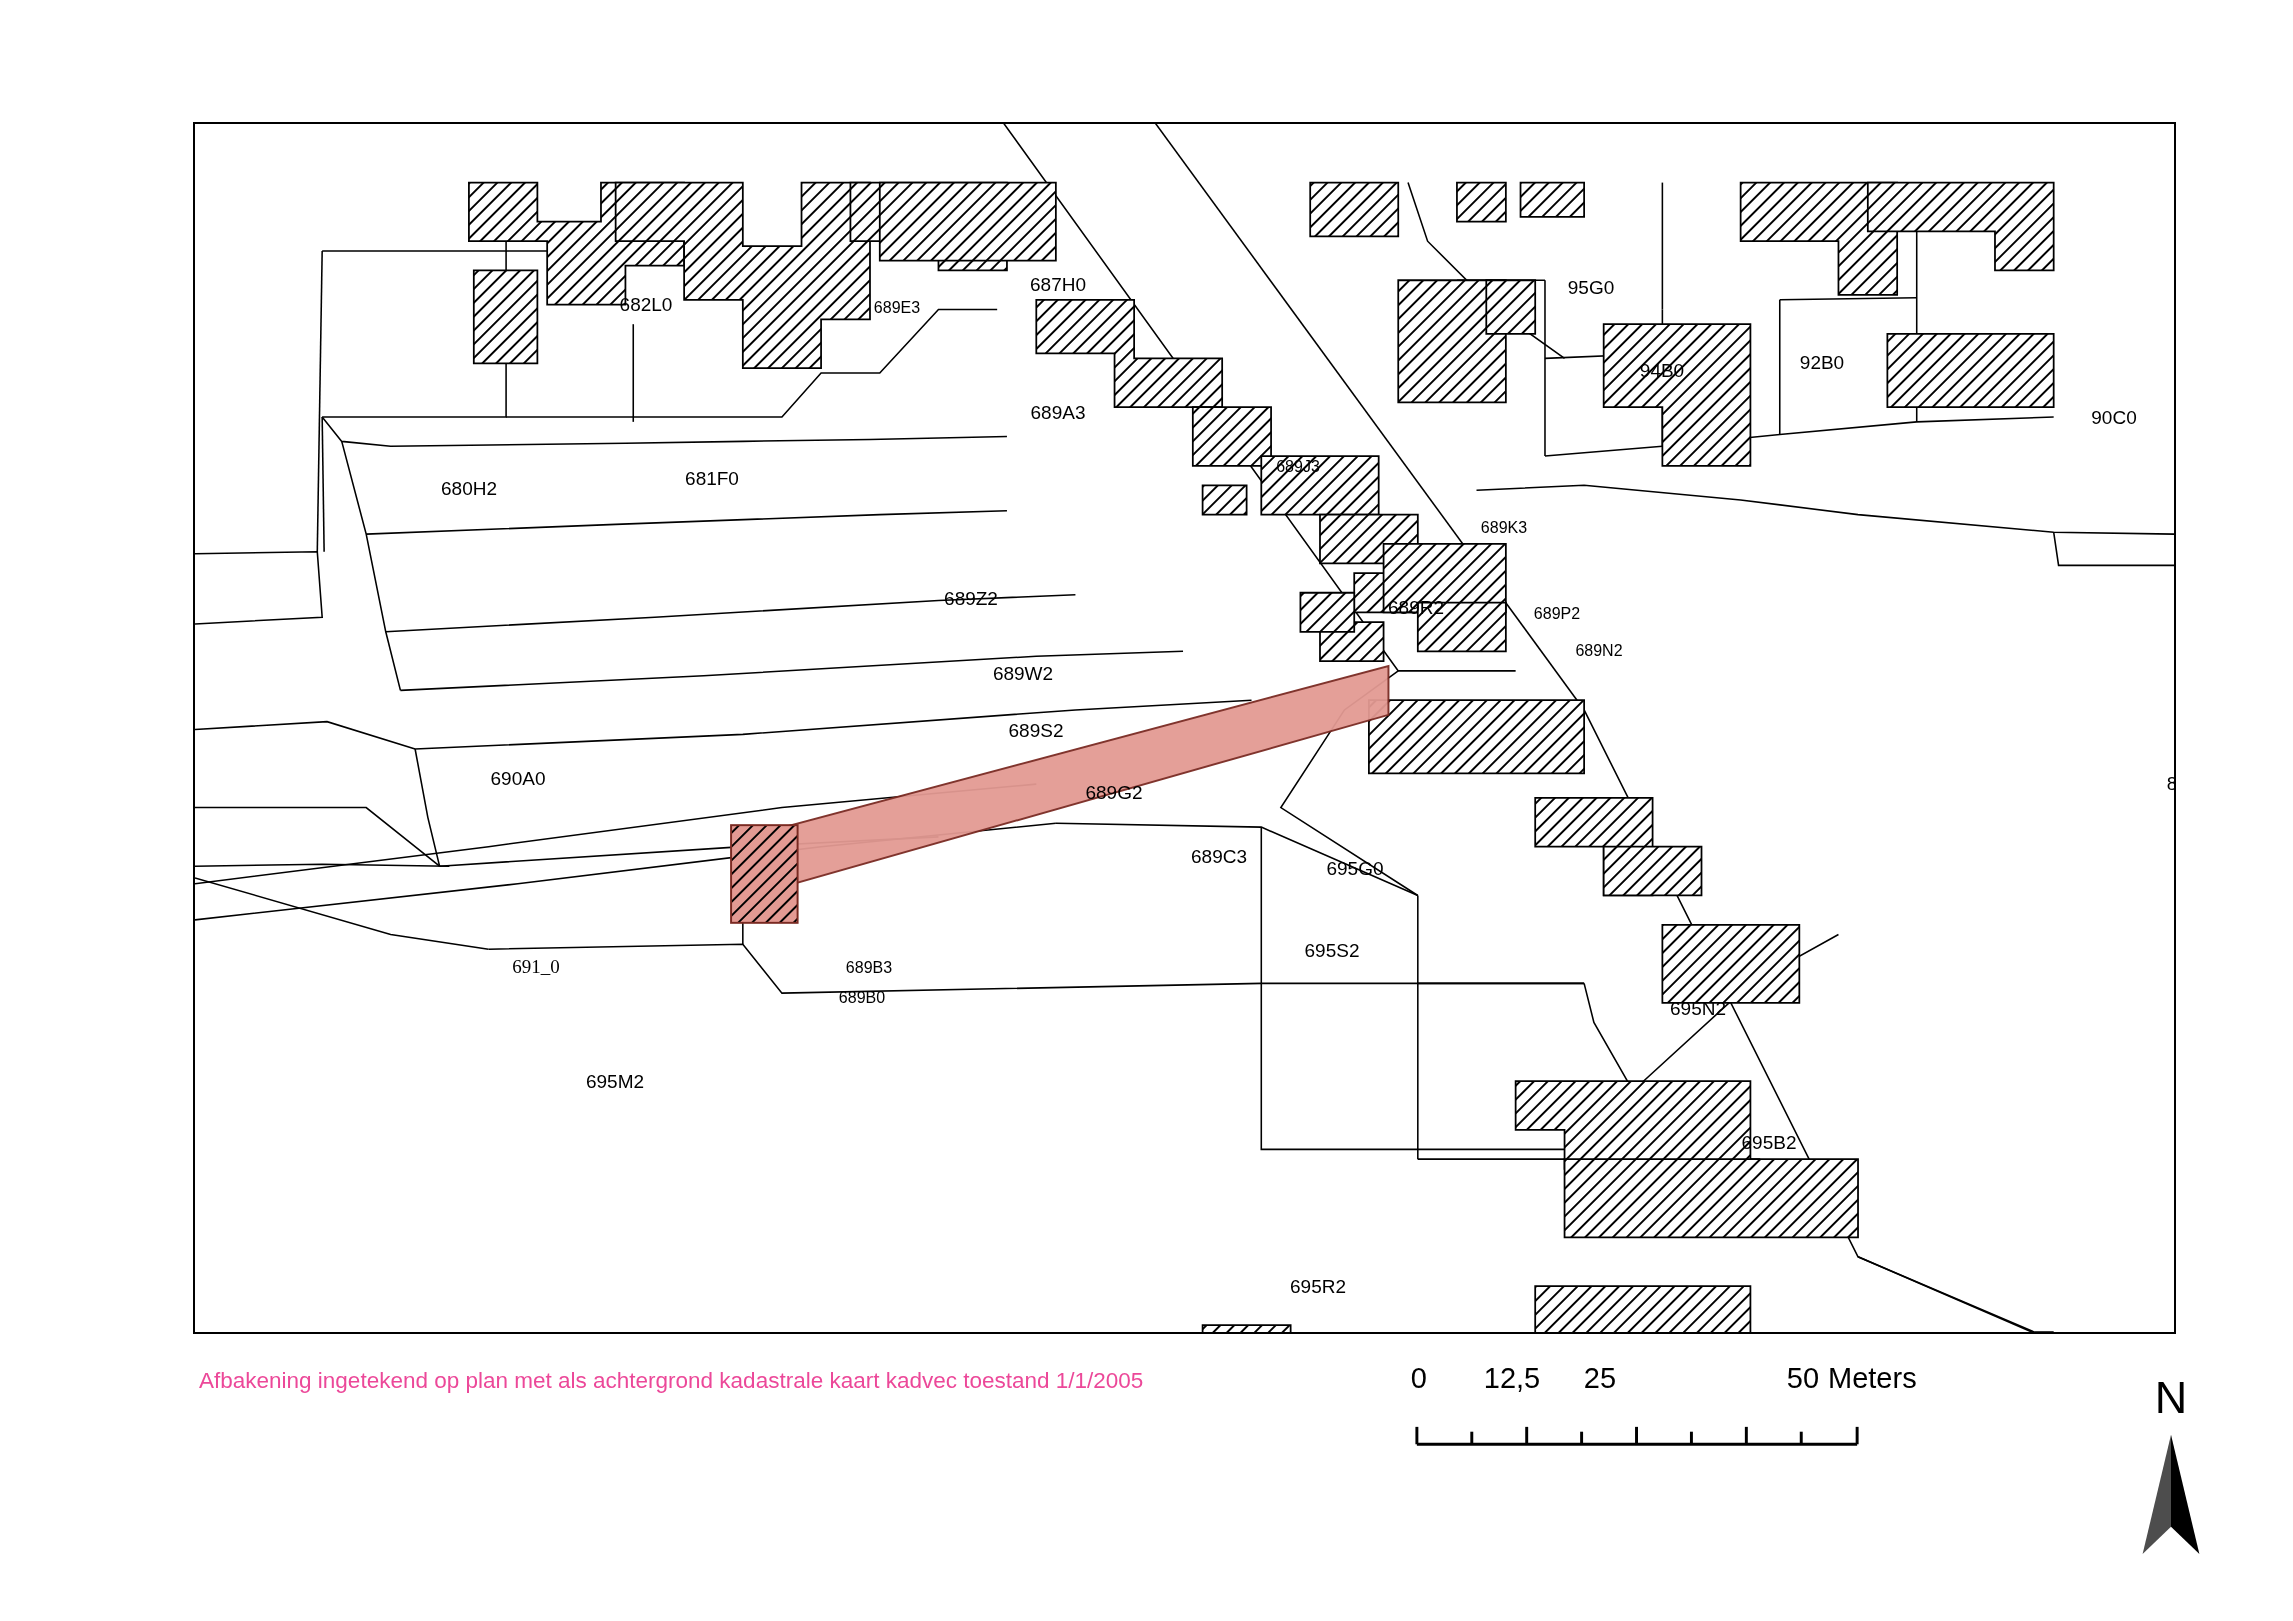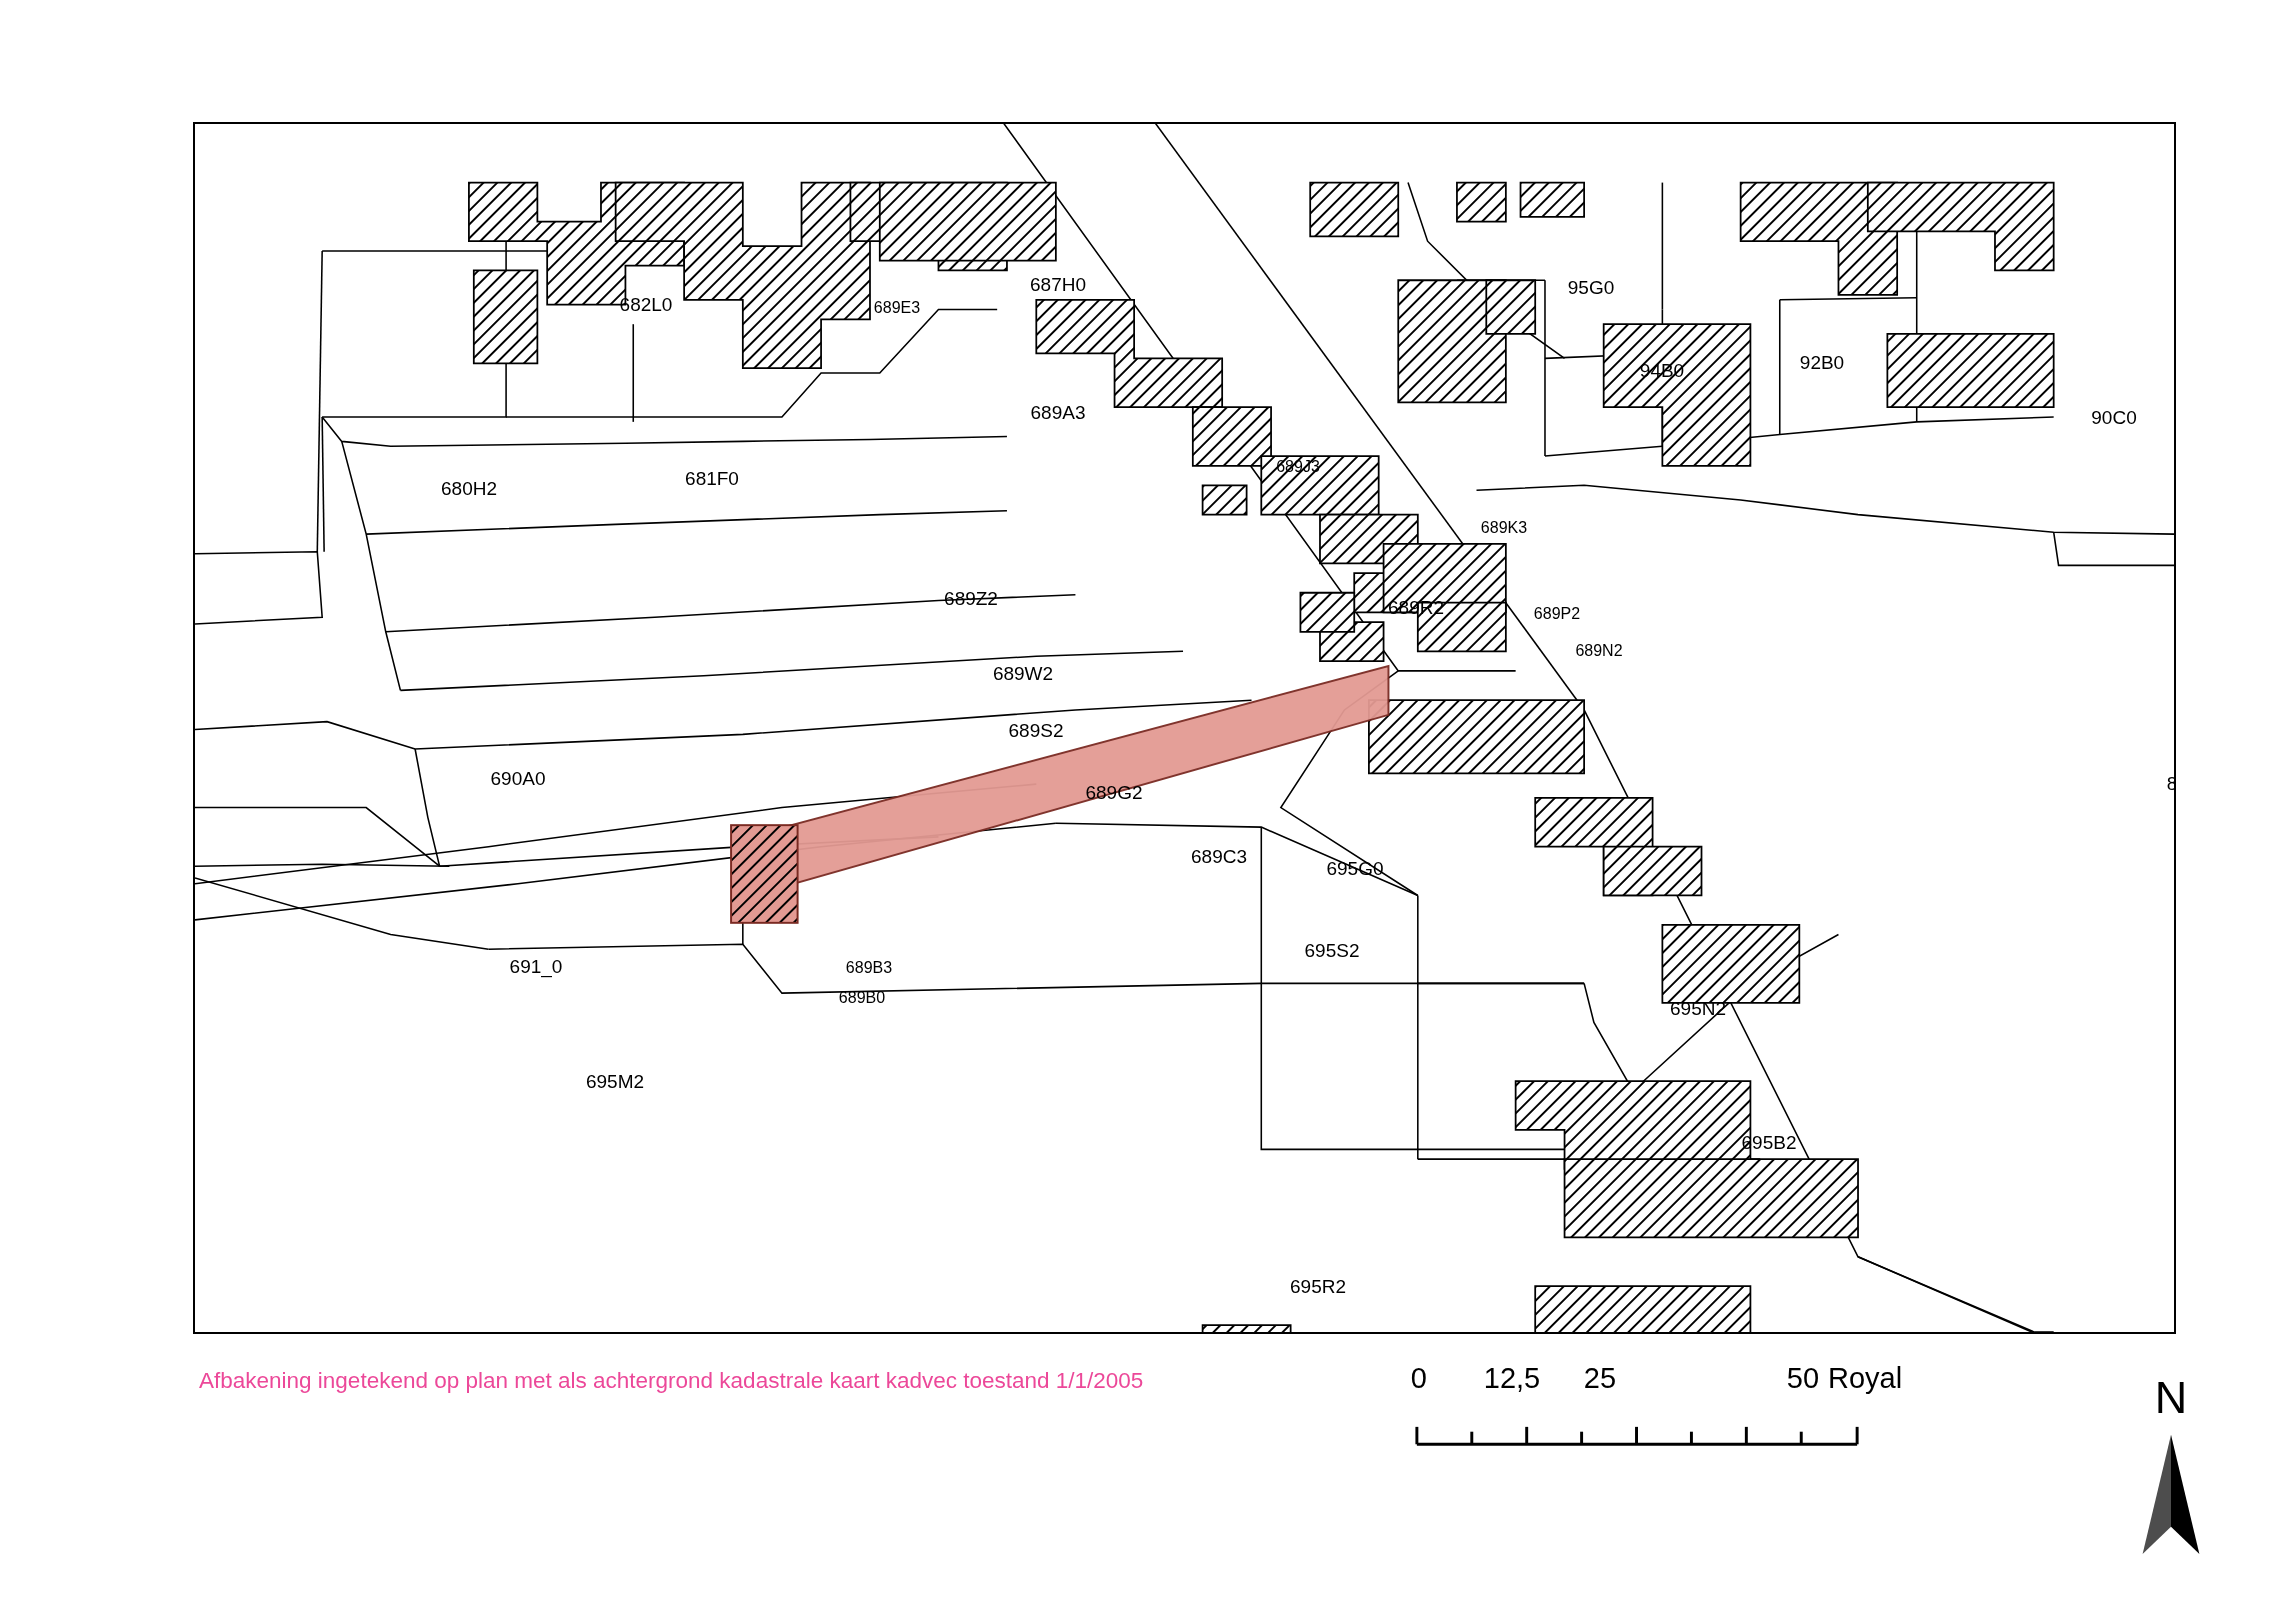--- a/index.html
+++ b/index.html
@@ -247,21 +247,21 @@
     <div class="parcel-label" style="left:863px;  top:289px;">689A3</div>
     <div class="parcel-label" style="left:274px;  top:365px;">680H2</div>
     <div class="parcel-label" style="left:517px;  top:355px;">681F0</div>
     <div class="parcel-label" style="left:776px;  top:475px;">689Z2</div>
     <div class="parcel-label" style="left:828px;  top:550px;">689W2</div>
     <div class="parcel-label" style="left:841px;  top:607px;">689S2</div>
     <div class="parcel-label" style="left:323px;  top:655px;">690A0</div>
     <div class="parcel-label" style="left:919px;  top:669px;">689G2</div>
     <div class="parcel-label" style="left:1024px; top:733px;">689C3</div>
     <div class="parcel-label" style="left:1160px; top:745px;">695G0</div>
-    <div class="parcel-label" style="left:341px;  top:843px;">691_0</div>
+    <div class="parcel-label" style="left:341px;  top:843px;font-family:Liberation Serif, serif;">691_0</div>
     <div class="parcel-label small-label" style="left:674px; top:844px;">689B3</div>
     <div class="parcel-label small-label" style="left:667px; top:874px;">689B0</div>
     <div class="parcel-label" style="left:1137px; top:827px;">695S2</div>
     <div class="parcel-label" style="left:420px;  top:958px;">695M2</div>
     <div class="parcel-label" style="left:1123px; top:1163px;">695R2</div>
     <div class="parcel-label" style="left:1503px; top:885px;">695N2</div>
     <div class="parcel-label" style="left:1574px; top:1019px;">695B2</div>
 
     <div class="parcel-label" style="left:1993px; top:660px;">87_0</div>
     <div class="parcel-label" style="left:1919px; top:294px;">90C0</div>
@@ -277,21 +277,21 @@
   </div>
 
   <div id="caption">Afbakening ingetekend op plan met als achtergrond kadastrale kaart kadvec toestand 1/1/2005</div>
 
 
   <div id="scalebar">
     <div class="scale-num" style="left:7.8px;   top:0px;">0</div>
     <div class="scale-num" style="left:101px; top:0px;">12,5</div>
     <div class="scale-num" style="left:189px; top:0px;">25</div>
     <div class="scale-num" style="left:392px; top:0px;">50</div>
-    <div class="scale-units" style="left:417px; top:0px;">Royal</div>
+    <div class="scale-units" style="left:417px; top:0px;">Meters</div>
     <svg id="scale-axis" viewBox="0 0 462 30" preserveAspectRatio="none">
       <g stroke="#000000" stroke-width="3" fill="none">
         <line x1="6" y1="22" x2="455" y2="22"></line>
         <line x1="6" y1="4" x2="6" y2="22"></line>
         <line x1="62" y1="9" x2="62" y2="22"></line>
         <line x1="118" y1="4" x2="118" y2="22"></line>
         <line x1="174" y1="9" x2="174" y2="22"></line>
         <line x1="230" y1="4" x2="230" y2="22"></line>
         <line x1="286" y1="9" x2="286" y2="22"></line>
         <line x1="342" y1="4" x2="342" y2="22"></line>

